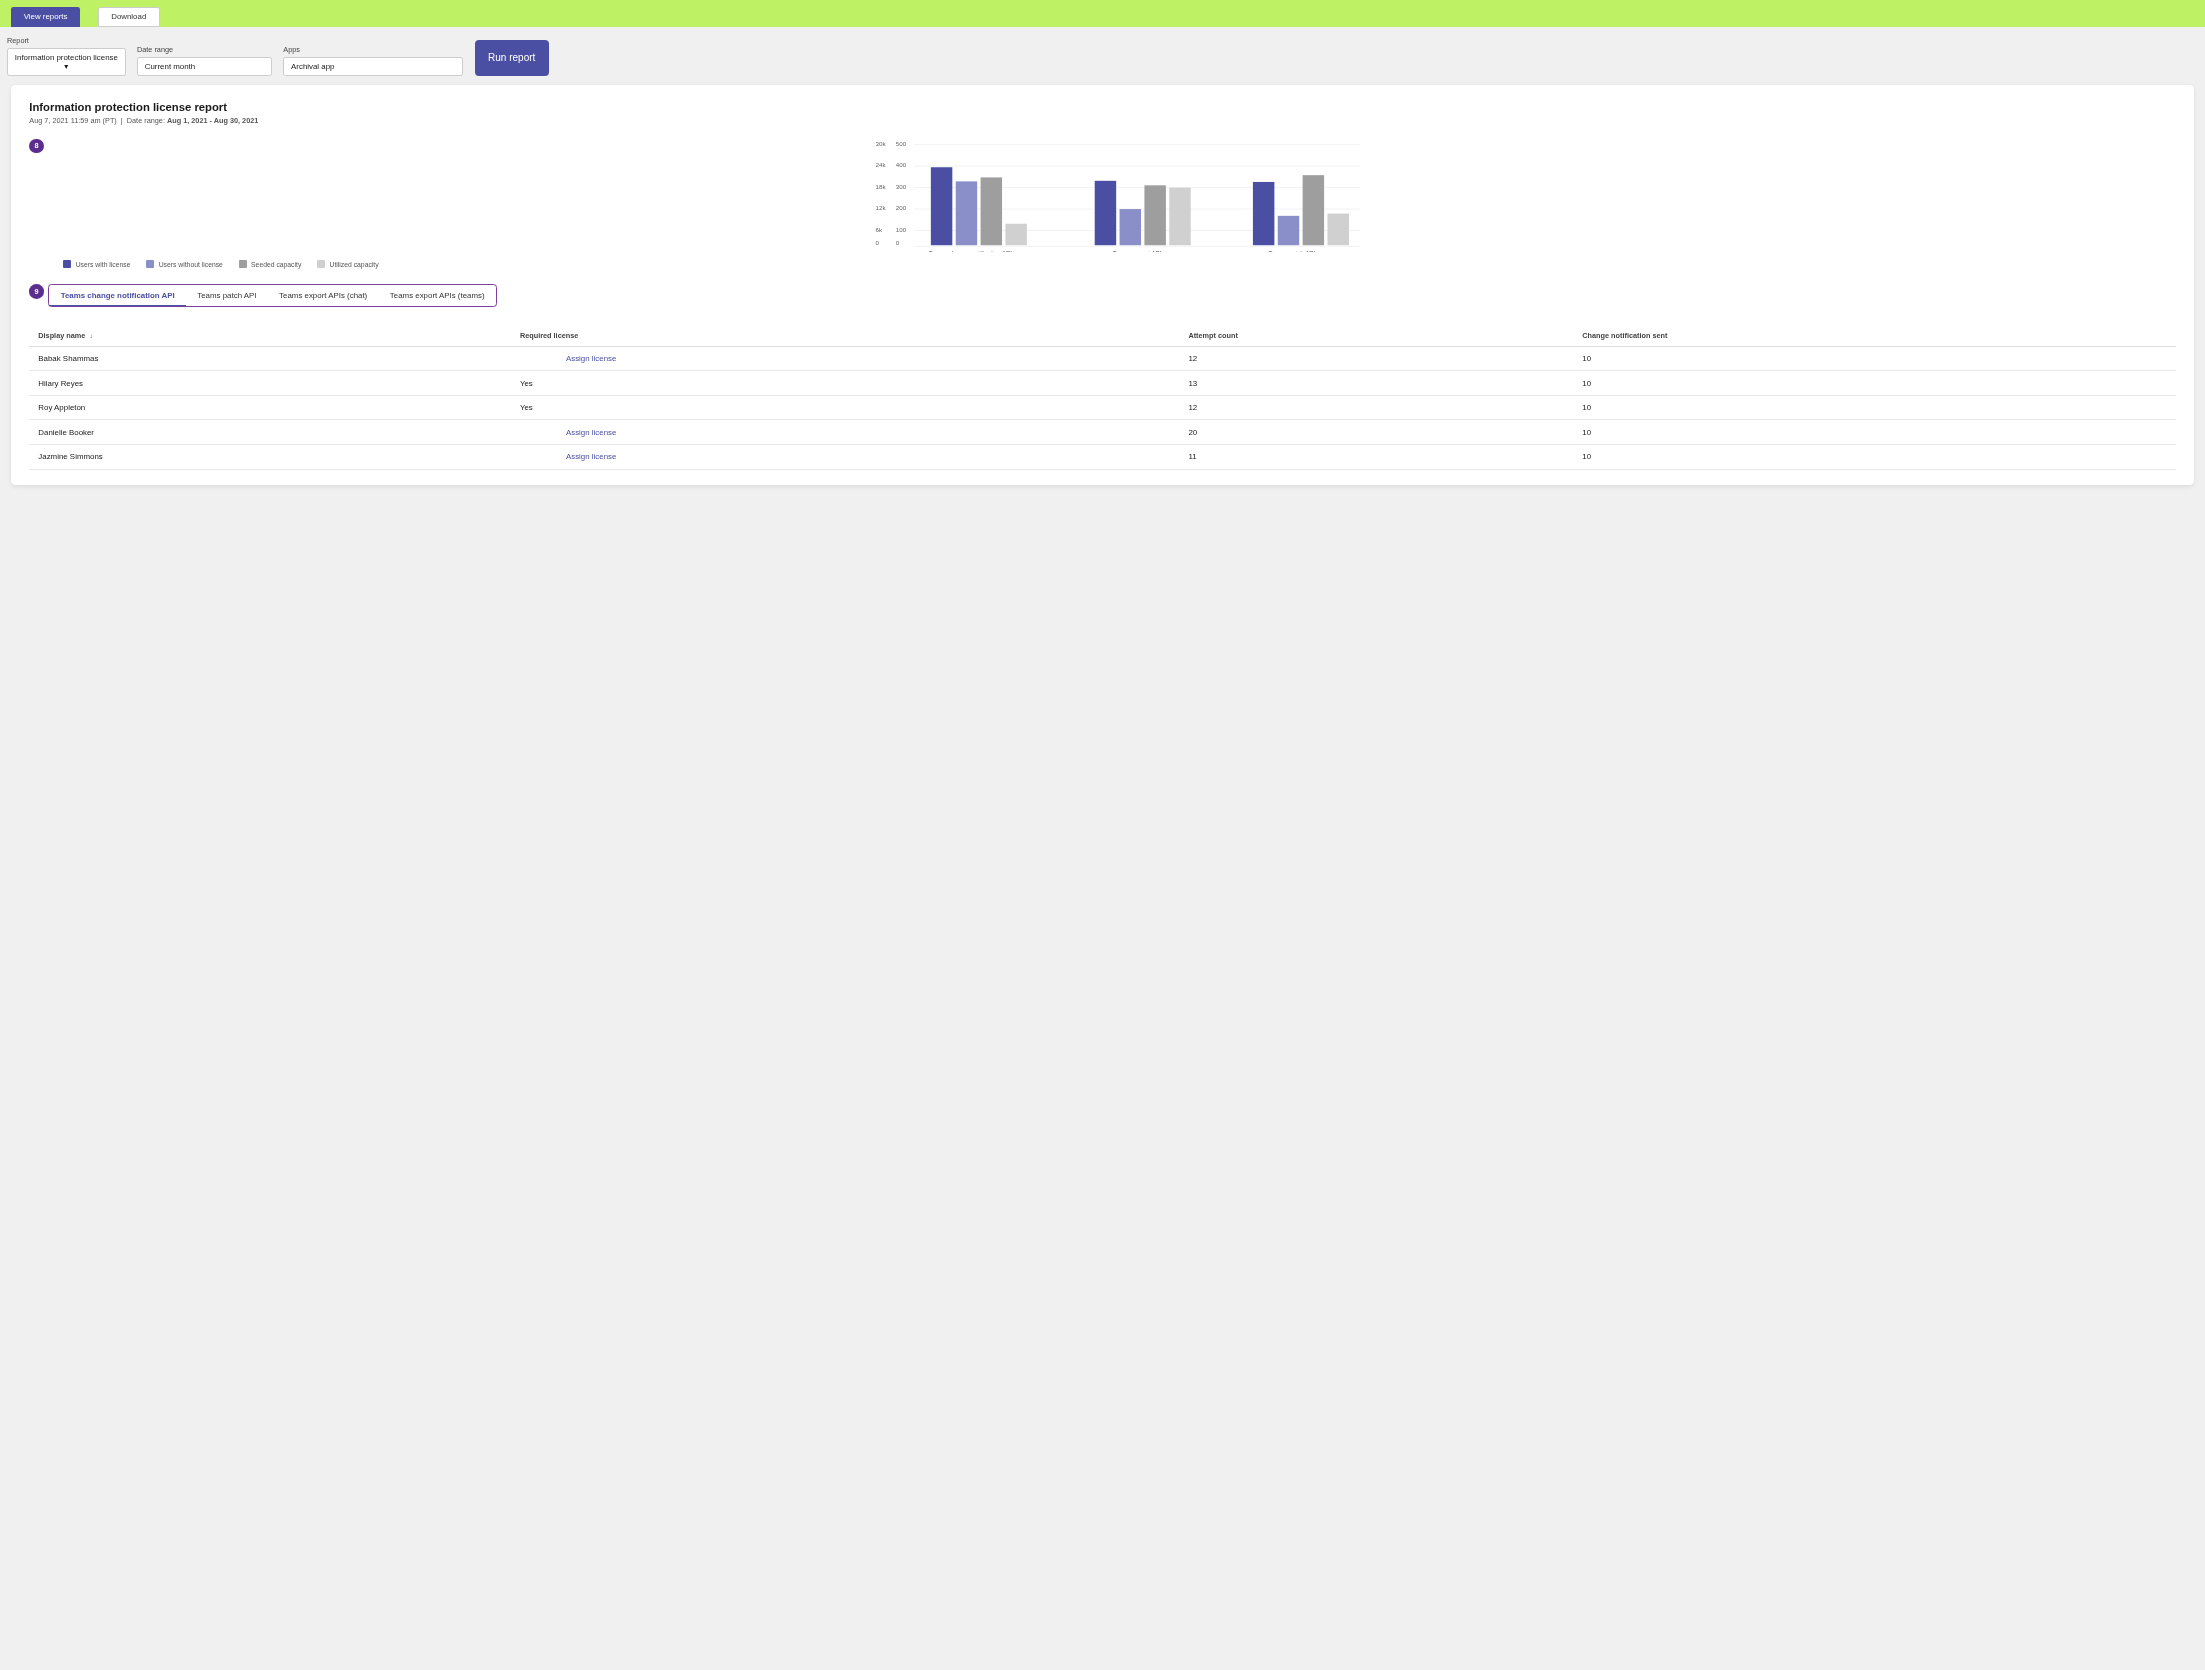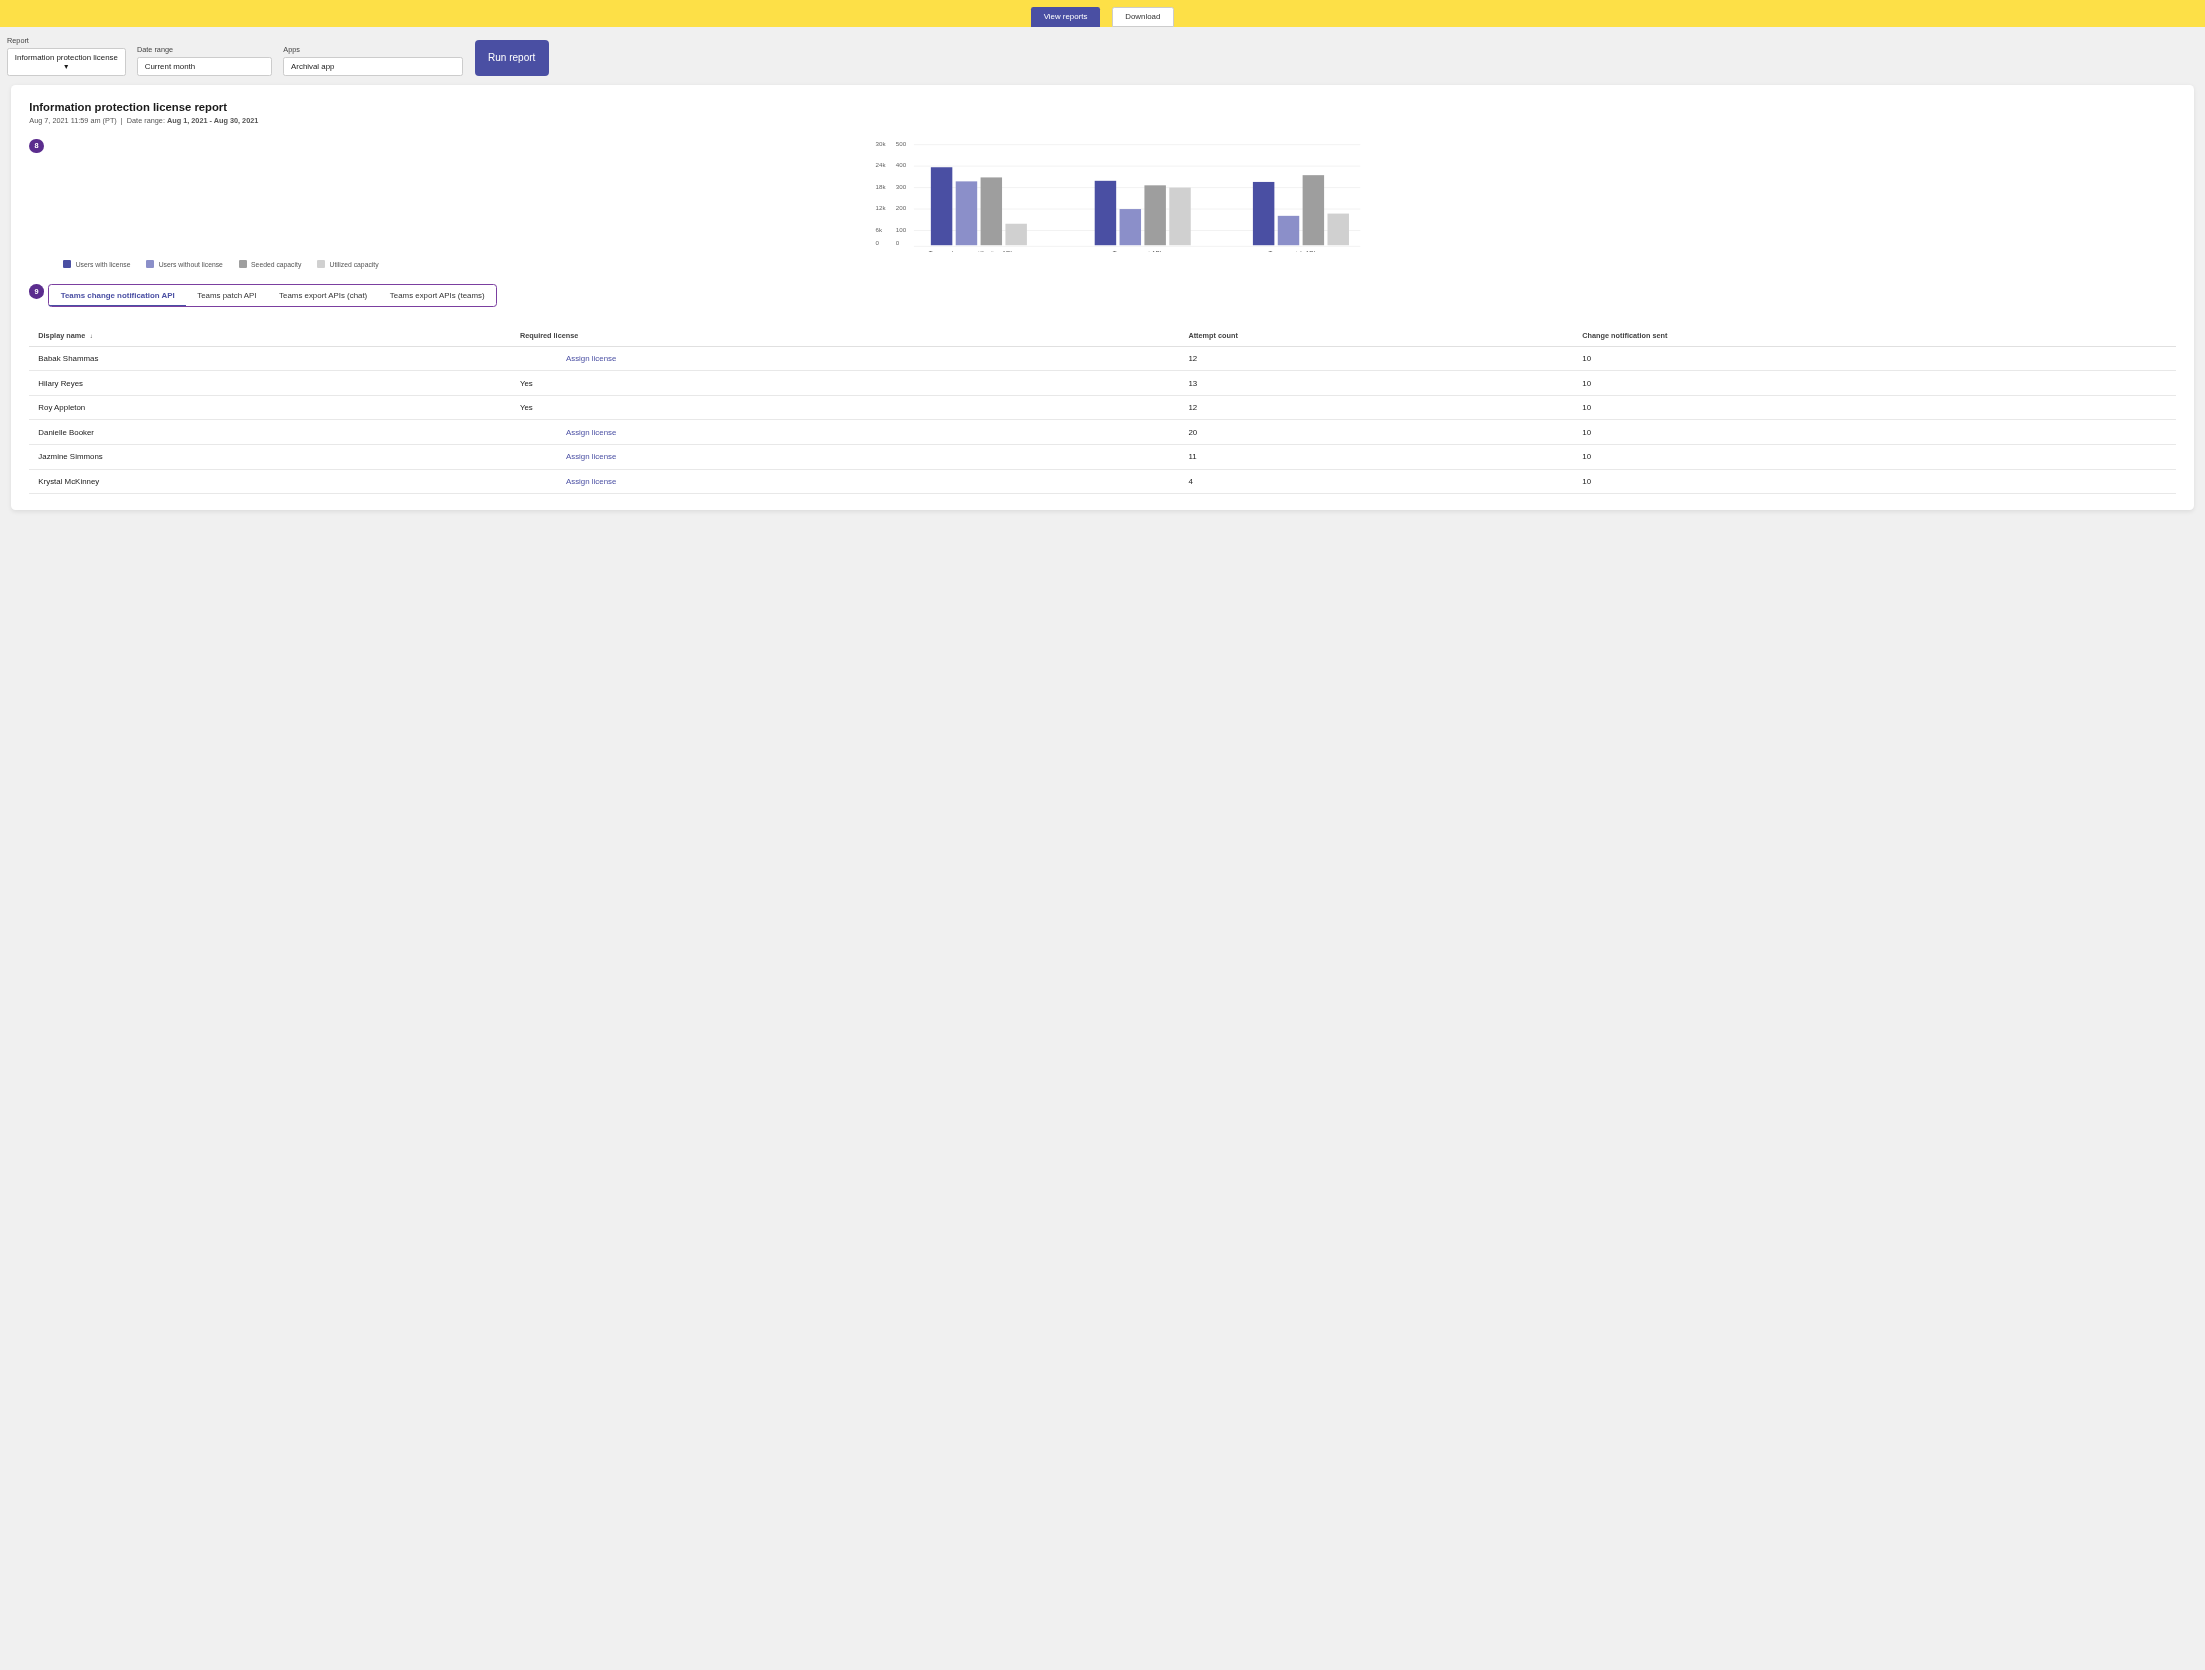--- a/index.html
+++ b/index.html
@@ -3,25 +3,24 @@
   <meta charset="utf-8">
   <style>
     * { box-sizing: border-box; margin: 0; padding: 0; }
     body {
       font-family: 'Segoe UI', Arial, sans-serif;
       background: #f0f0f0;
       font-size: 7.9px;
       color: #1a1a1a;
     }
     .top-bar {
-      background: #fde047;
+      background: #bef264;
       padding: 6.8px 11.3px 0 11.3px;
       display: flex;
-      gap: 12px;
-      justify-content: center;
+      gap: 18px;
     }
     .tab-btn {
       padding: 4.5px 12.4px;
       border: none;
       cursor: pointer;
       font-size: 7.9px;
       border-radius: 2.3px 2.3px 0 0;
     }
     .tab-btn.active {
       background: #4a4fa3;
@@ -349,22 +348,16 @@
           <td><a class="assign-link" href="#">Assign license</a></td>
           <td>20</td>
           <td>10</td>
         </tr>
         <tr>
           <td>Jazmine Simmons</td>
           <td><a class="assign-link" href="#">Assign license</a></td>
           <td>11</td>
           <td>10</td>
         </tr>
-        <tr>
-          <td>Krystal McKinney</td>
-          <td><a class="assign-link" href="#">Assign license</a></td>
-          <td>4</td>
-          <td>10</td>
-        </tr>
       </tbody>
   </table>
 </div>
 
 
 </body></html>

